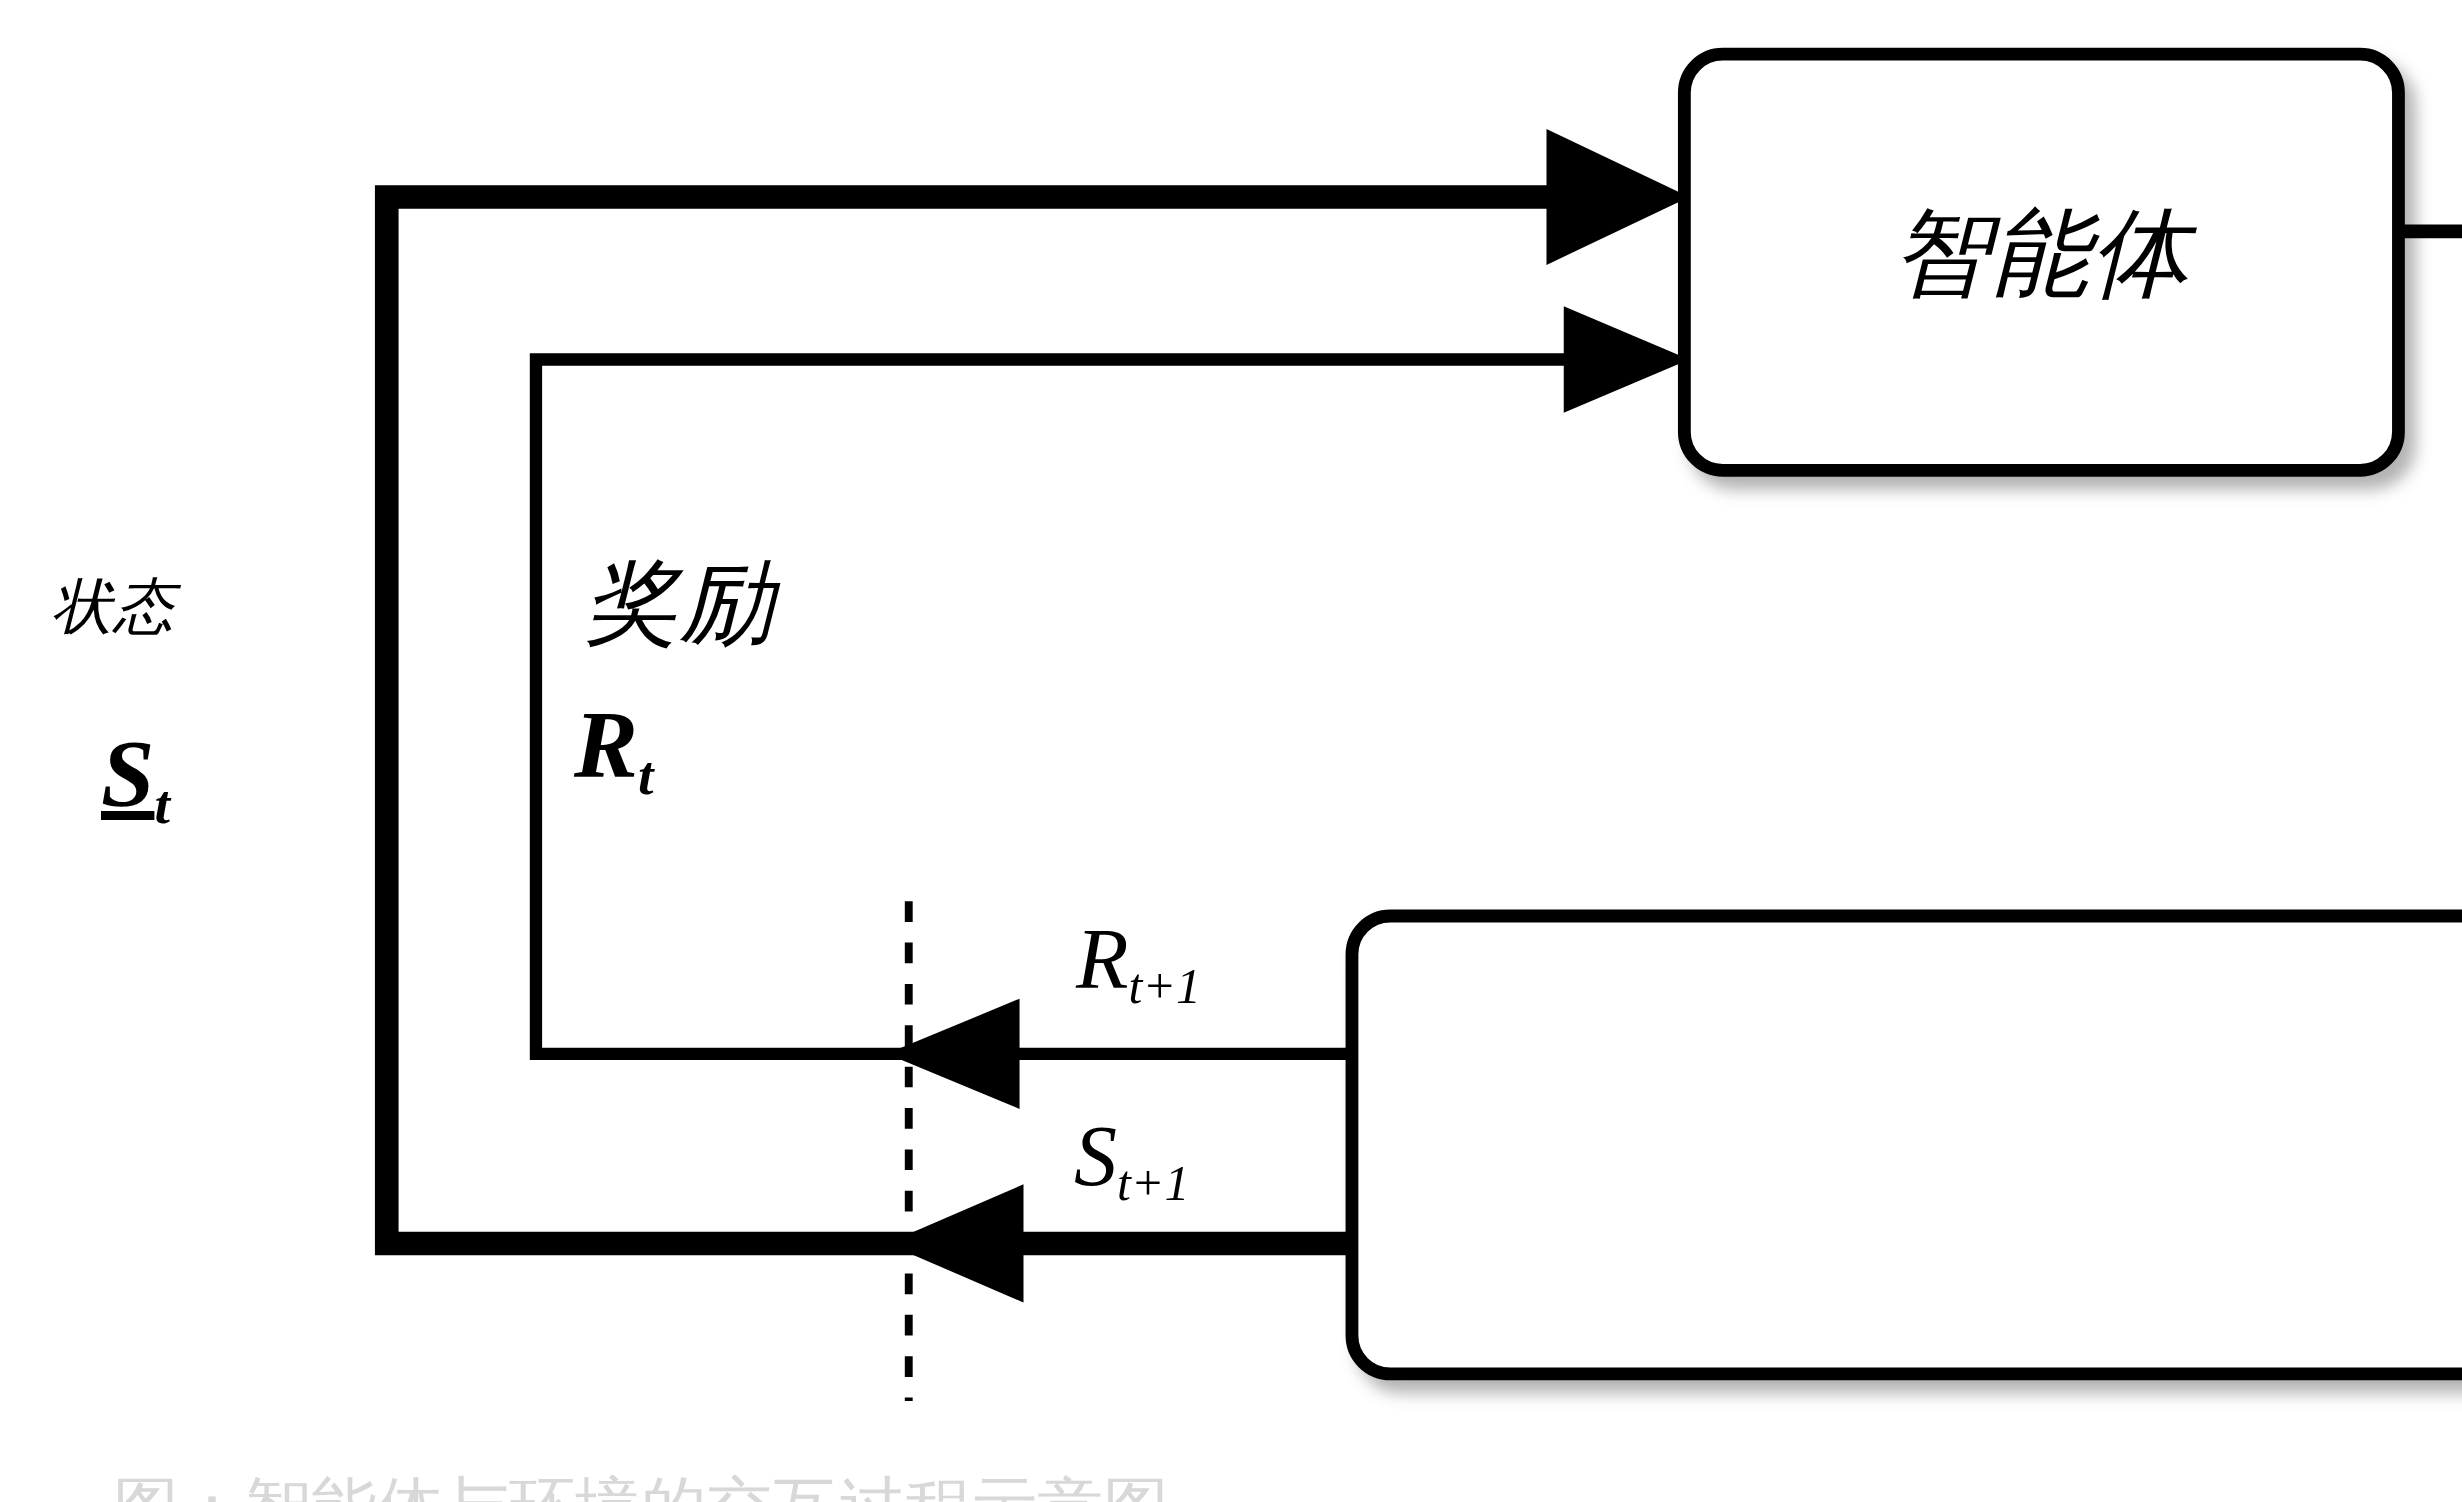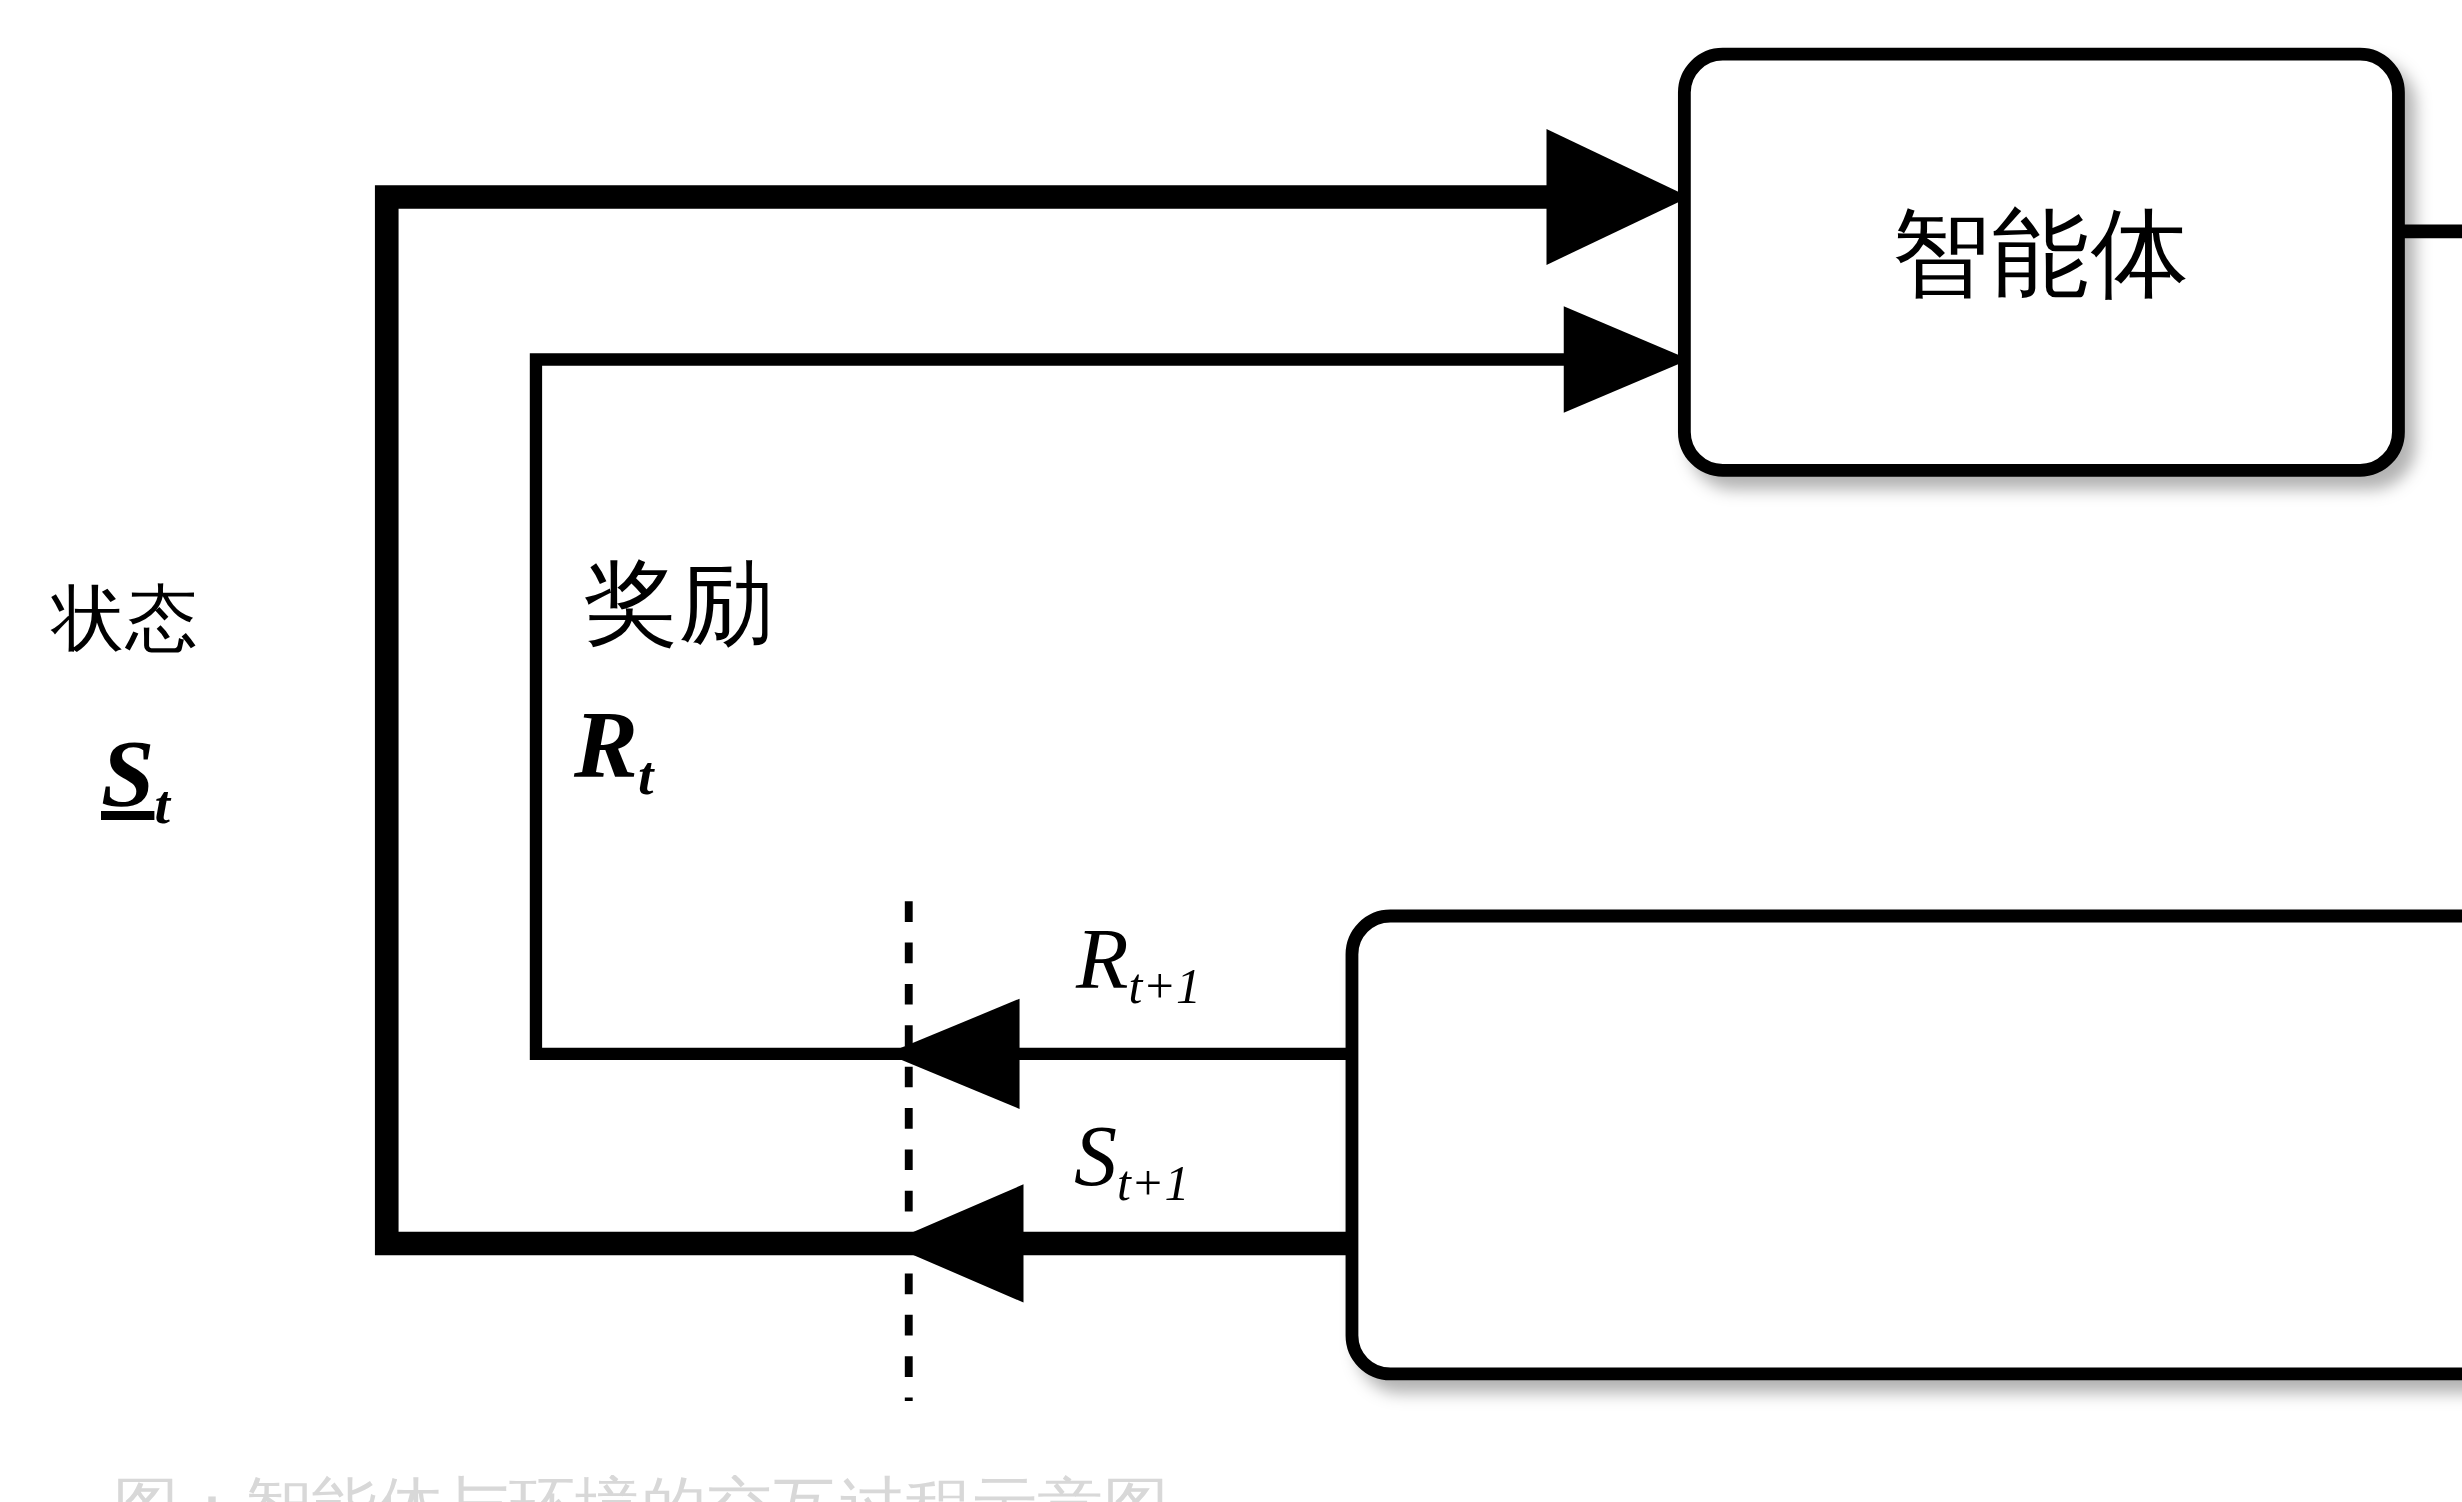--- a/index.html
+++ b/index.html
@@ -37,20 +37,21 @@
   .edge-label {
     position: absolute;
     color: #000000;
     white-space: nowrap;
     font-family: "Liberation Serif", "DejaVu Serif", serif;
   }
   .cjk {
     font-family: "DejaVu Sans", "Liberation Sans", sans-serif;
     font-weight: 400;
     letter-spacing: 1.5px;
+    font-style: italic;
   }
   .mathvar {
     font-family: "Liberation Serif", "DejaVu Serif", serif;
     font-style: italic;
     font-weight: 700;
   }
   .mathvar-light {
     font-family: "Liberation Serif", "DejaVu Serif", serif;
     font-style: italic;
     font-weight: 400;
@@ -107,21 +108,21 @@
     <rect x="3420" y="110" width="1450" height="845" rx="78" ry="78" fill="#ffffff" stroke="#000000" stroke-width="26" filter="url(#softshadow)"></rect>
 
     <rect x="2745" y="1860" width="2730" height="930" rx="78" ry="78" fill="#ffffff" stroke="#000000" stroke-width="26" filter="url(#softshadow)"></rect>
 
     <line x1="1845" y1="1830" x2="1845" y2="2845" stroke="#000000" stroke-width="16" stroke-dasharray="42 42"></line>
   </svg>
 
   <div class="node-label cjk" style="left:1753px; top:204px; width:576px; text-align:center; font-size:98px; line-height:98px;">智能体</div>
 
 
-  <div class="edge-label cjk" style="left:52px; top:571px; font-size:72px; line-height:94px;">状态</div>
+  <div class="edge-label cjk" style="left:52px; top:559px; font-size:60px; line-height:94px;">状态</div>
   <div class="edge-label" style="left:101px; top:726px; font-size:96px; line-height:96px;text-decoration:underline;"><span class="mathvar">S</span><span class="sub mathvar">t</span></div>
 
   <div class="edge-label cjk" style="left:584px; top:556px; font-size:94px; line-height:94px;">奖励</div>
   <div class="edge-label" style="left:574px; top:697px; font-size:96px; line-height:96px;text-align:right;"><span class="mathvar">R</span><span class="sub mathvar">t</span></div>
 
   <div class="edge-label" style="left:1069px; top:916px; font-size:86px; line-height:86px;margin-left:7px;"><span class="mathvar-light">R</span><span class="sub mathvar-light">t+1</span></div>
 
   <div class="edge-label" style="left:1074px; top:1113px; font-size:86px; line-height:86px;text-align:right;"><span class="mathvar-light">S</span><span class="sub mathvar-light">t+1</span></div>
 
   <div class="caption" style="left:113px; top:1475px; font-size:66px; line-height:66px; height:27px;">图：智能体与环境的交互过程示意图</div>

